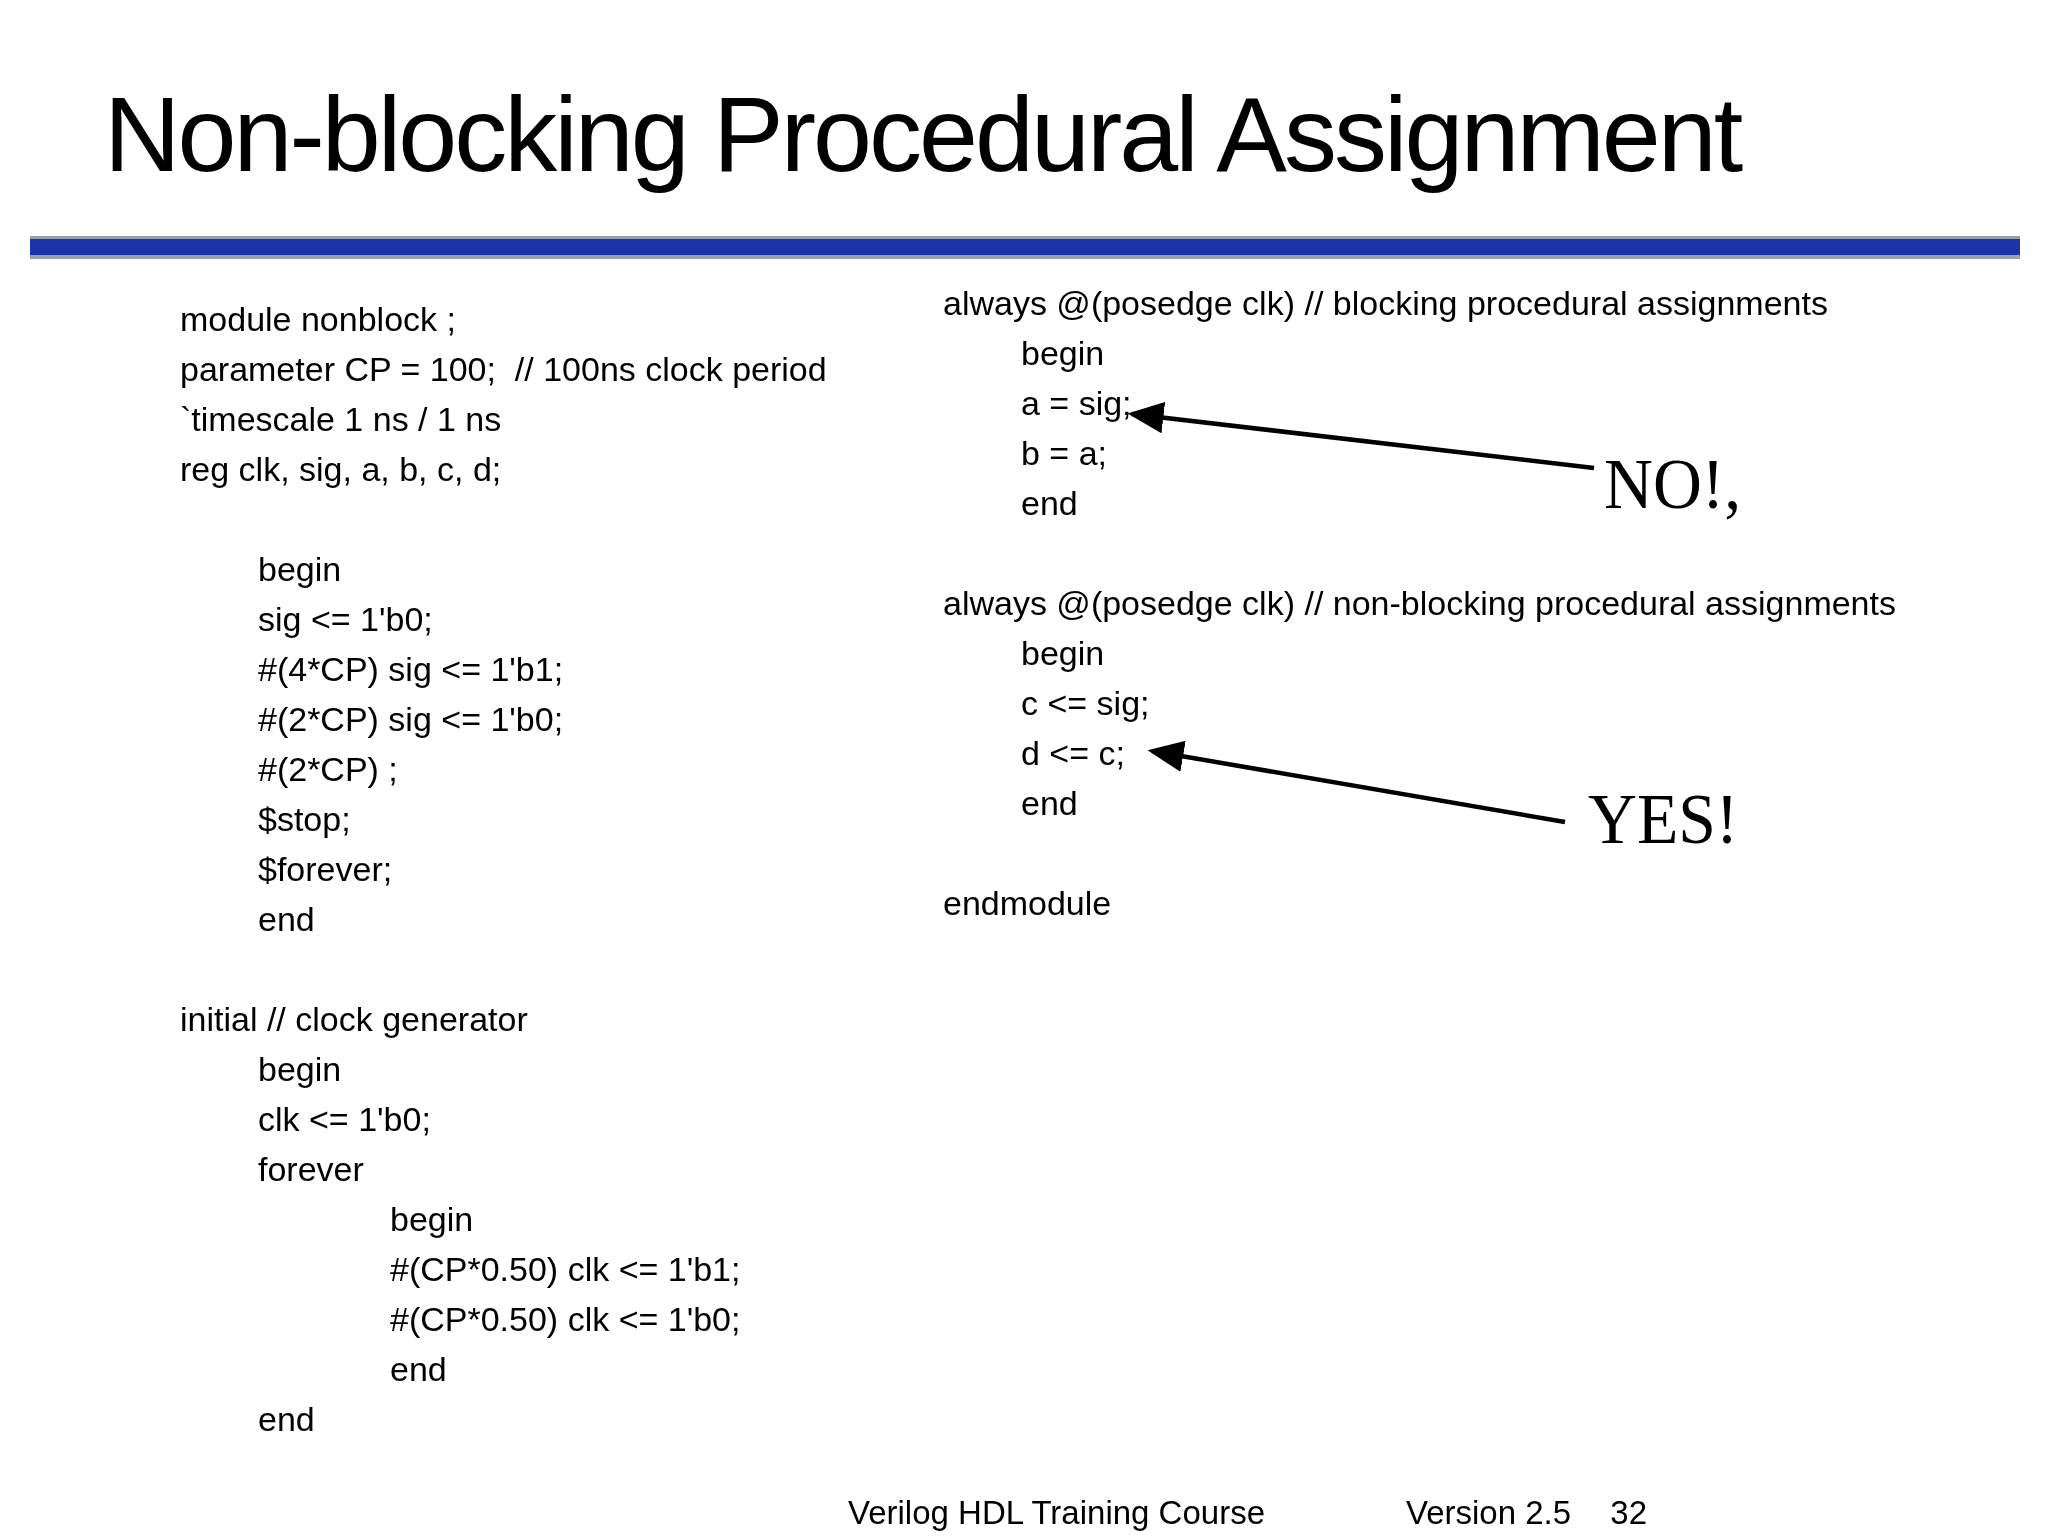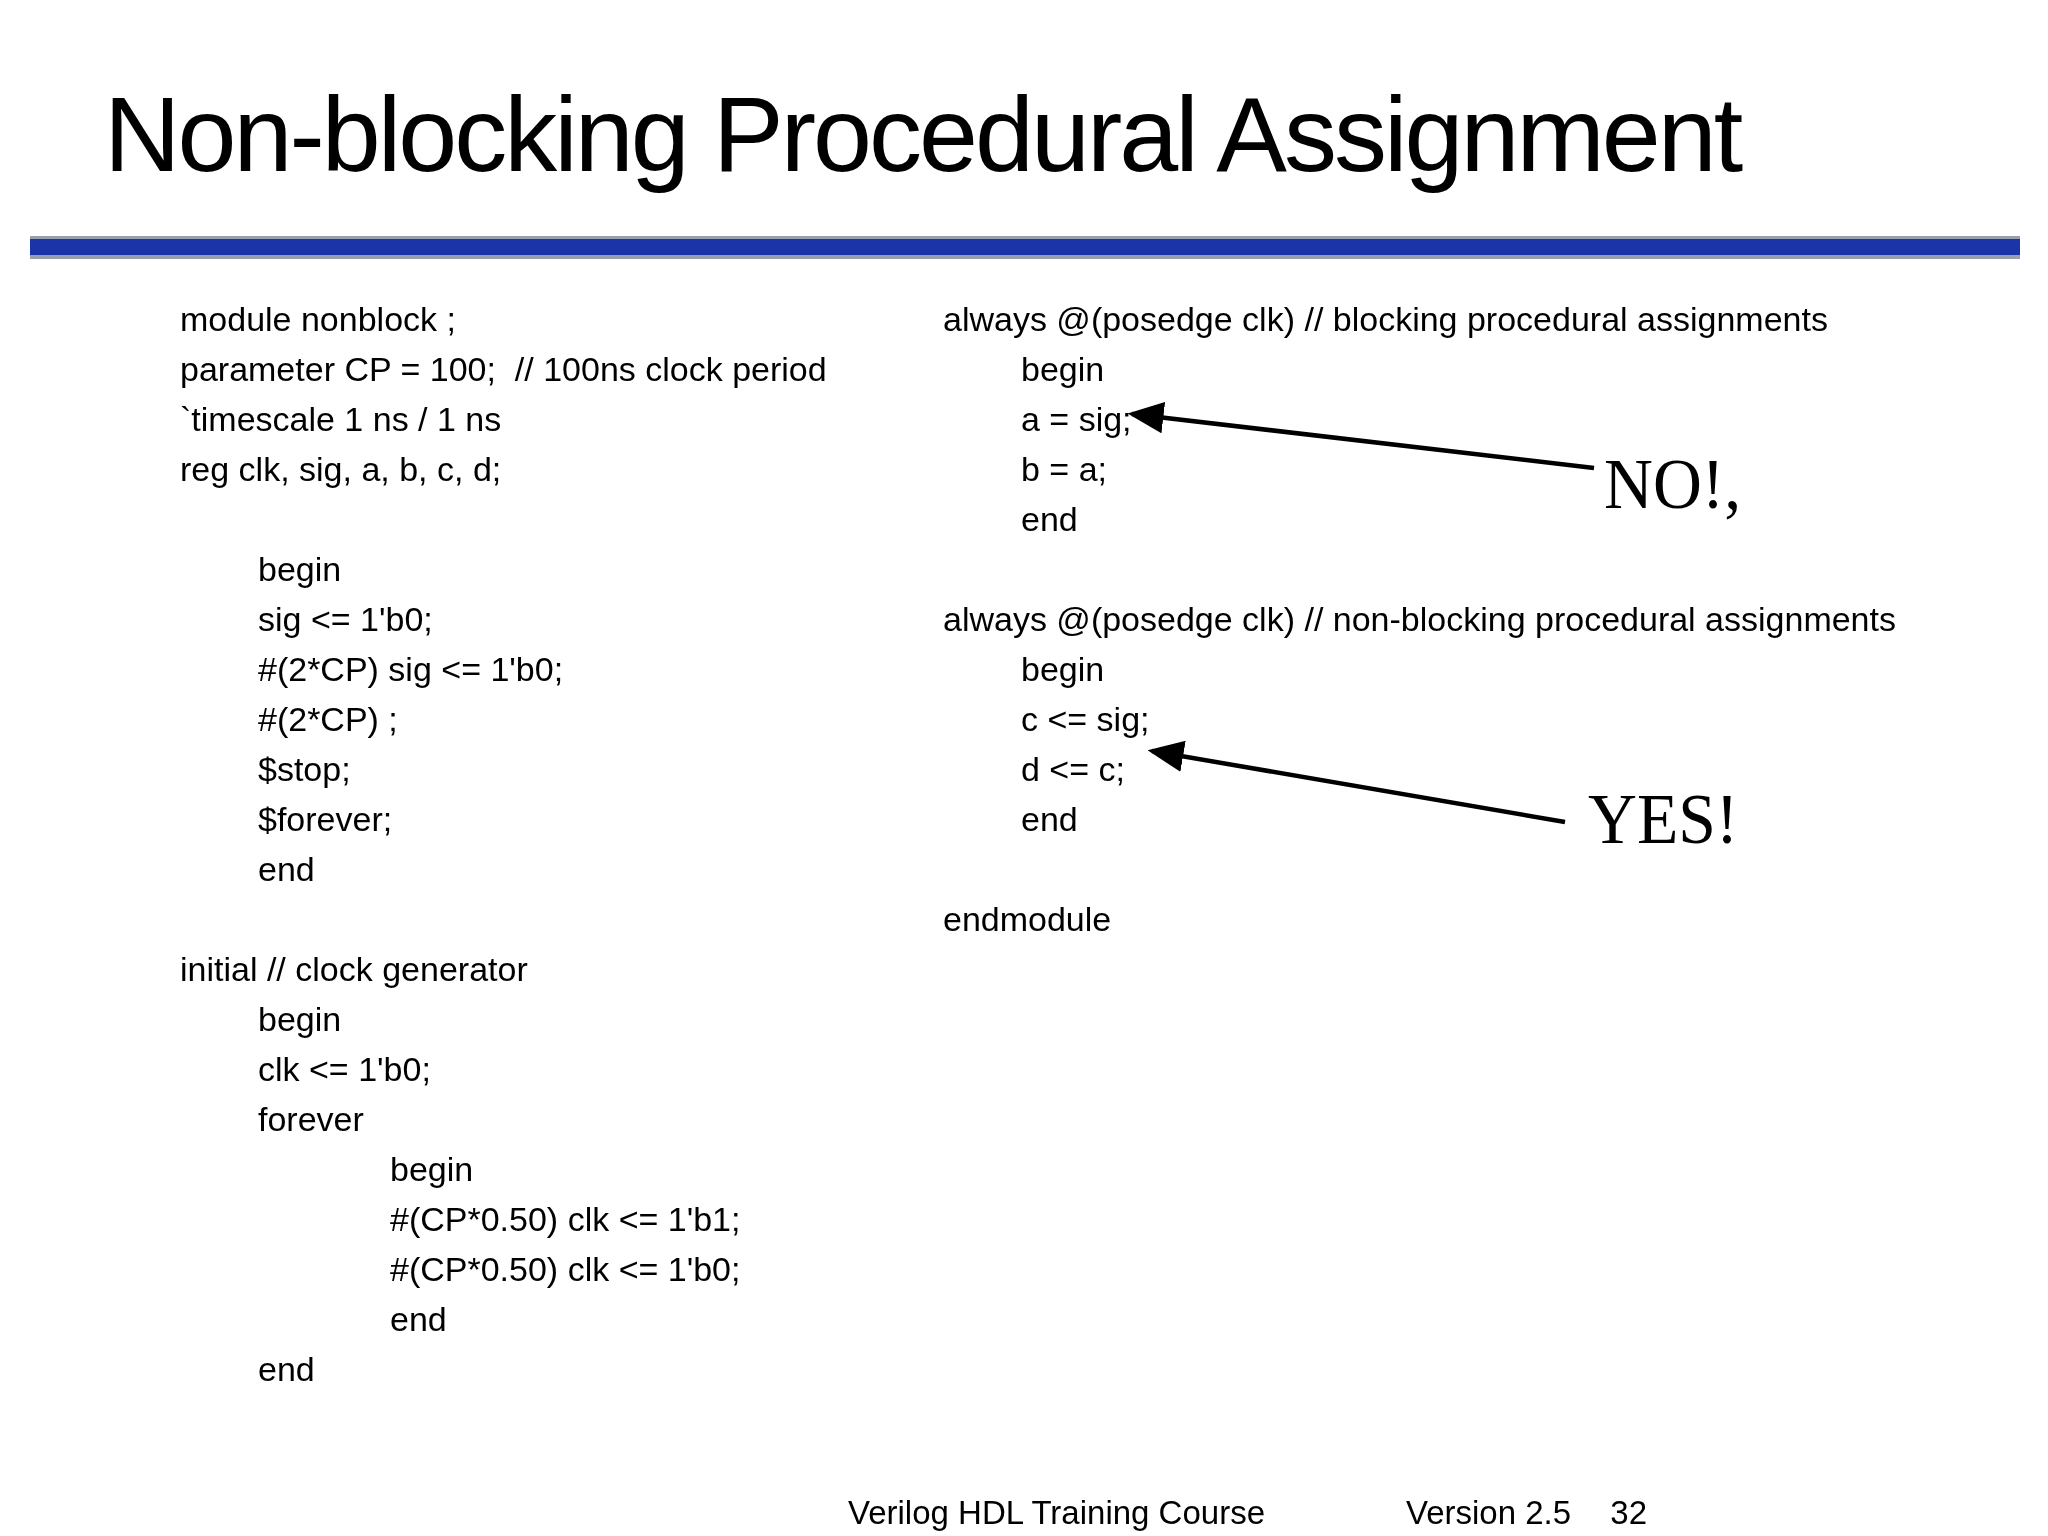--- a/index.html
+++ b/index.html
@@ -15,21 +15,21 @@
   }
   .title-rule{
     position:absolute;left:30px;top:236px;width:1990px;height:16px;
     background:#1b35a8;border-top:3px solid #98a0ae;border-bottom:4px solid #98a0ae;
   }
   .code{position:absolute;font-size:34px;color:#000;}
   .code .ln{height:50px;line-height:50px;white-space:pre;}
   .code .ind1{padding-left:78px;}
   .code .ind2{padding-left:210px;}
   .code-left{left:180px;top:294px;}
-  .code-right{left:943px;top:294px;}
+  .code-right{left:943px;top:278px;}
   .callout{
     position:absolute;font-family:"Liberation Serif","DejaVu Serif",serif;
     font-size:72px;line-height:72px;color:#000;white-space:nowrap;
     transform:scaleX(0.94);transform-origin:left top;
   }
   .callout-no{left:1604px;top:448px;}
   .callout-yes{left:1588px;top:783px;}
   .arrow-layer{position:absolute;left:0;top:0;width:2048px;height:1536px;pointer-events:none;}
   .footer{position:absolute;left:0;top:1494px;width:1671px;height:42px;font-size:33px;color:#000;}
   .footer-course{position:absolute;left:848px;}
@@ -45,20 +45,21 @@
   <div class="title-rule"></div>
 
   <div class="code code-left">
     <div class="ln">module nonblock ;</div>
     <div class="ln">parameter CP = 100;  // 100ns clock period</div>
     <div class="ln">`timescale 1 ns / 1 ns</div>
     <div class="ln">reg clk, sig, a, b, c, d;</div>
     <div class="ln"></div>
     <div class="ln ind1">begin</div>
     <div class="ln ind1">sig &lt;= 1'b0;</div>
+    <div class="ln ind1">#(4*CP) sig &lt;= 1'b1;</div>
     <div class="ln ind1">#(2*CP) sig &lt;= 1'b0;</div>
     <div class="ln ind1">#(2*CP) ;</div>
     <div class="ln ind1">$stop;</div>
     <div class="ln ind1">$forever;</div>
     <div class="ln ind1">end</div>
     <div class="ln"></div>
     <div class="ln">initial // clock generator</div>
     <div class="ln ind1">begin</div>
     <div class="ln ind1">clk &lt;= 1'b0;</div>
     <div class="ln ind1">forever</div>

